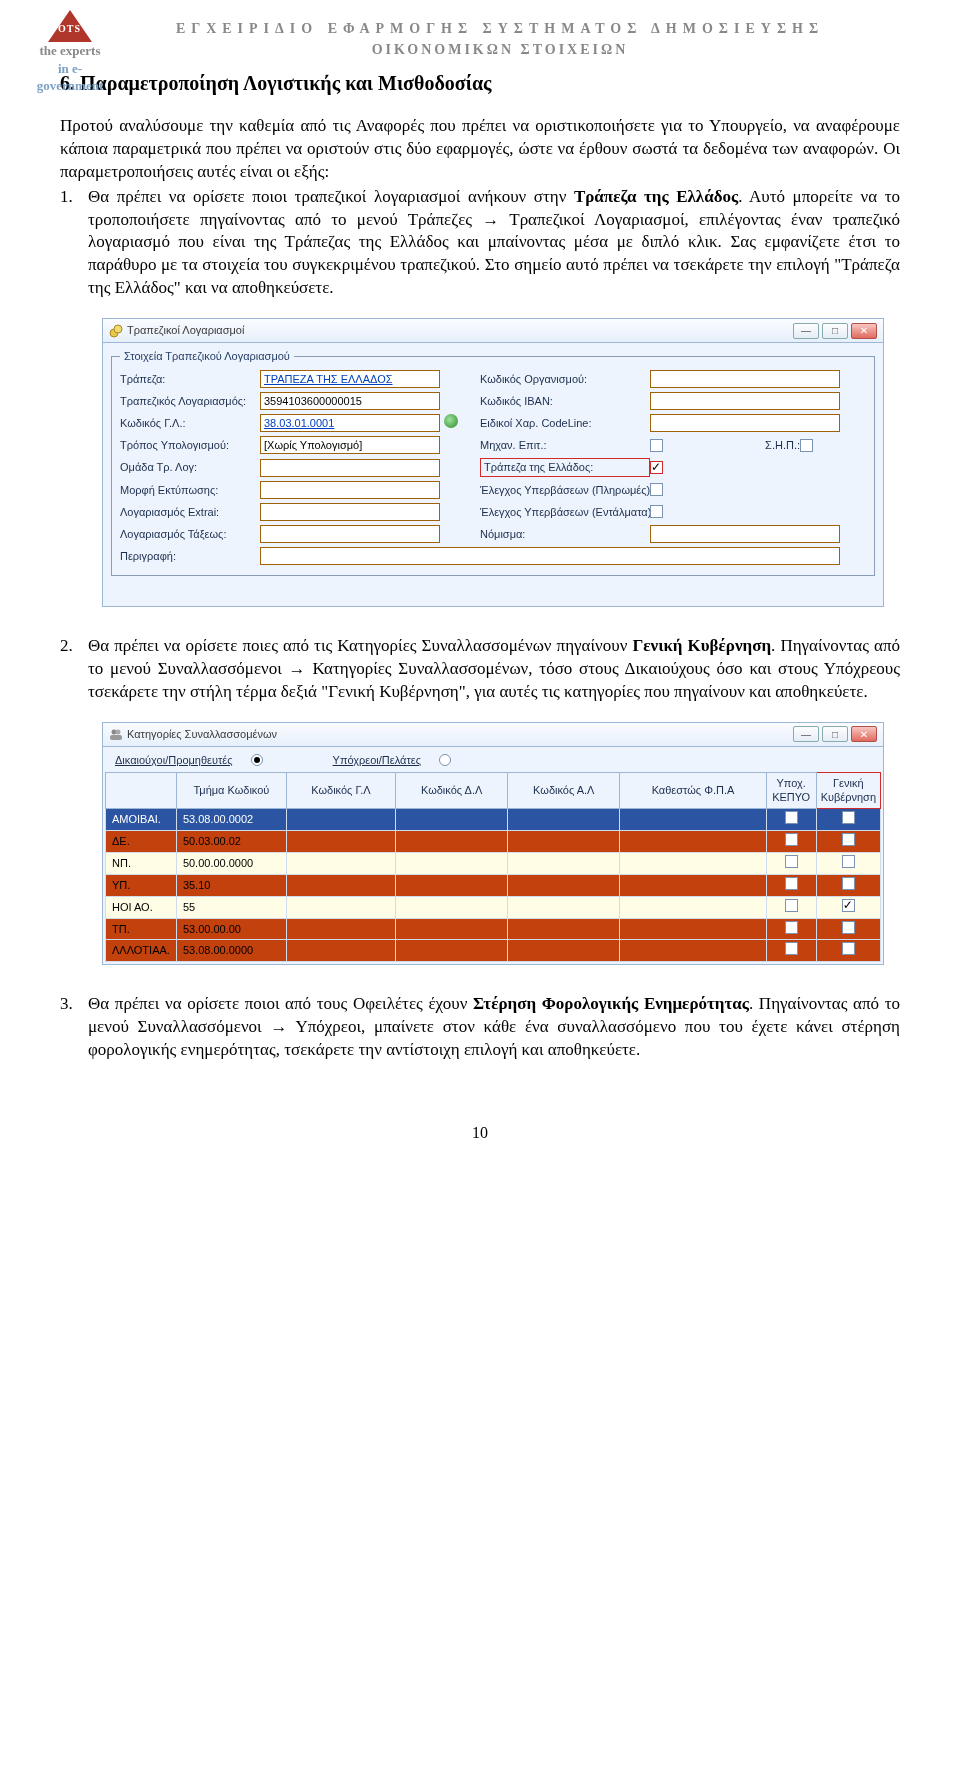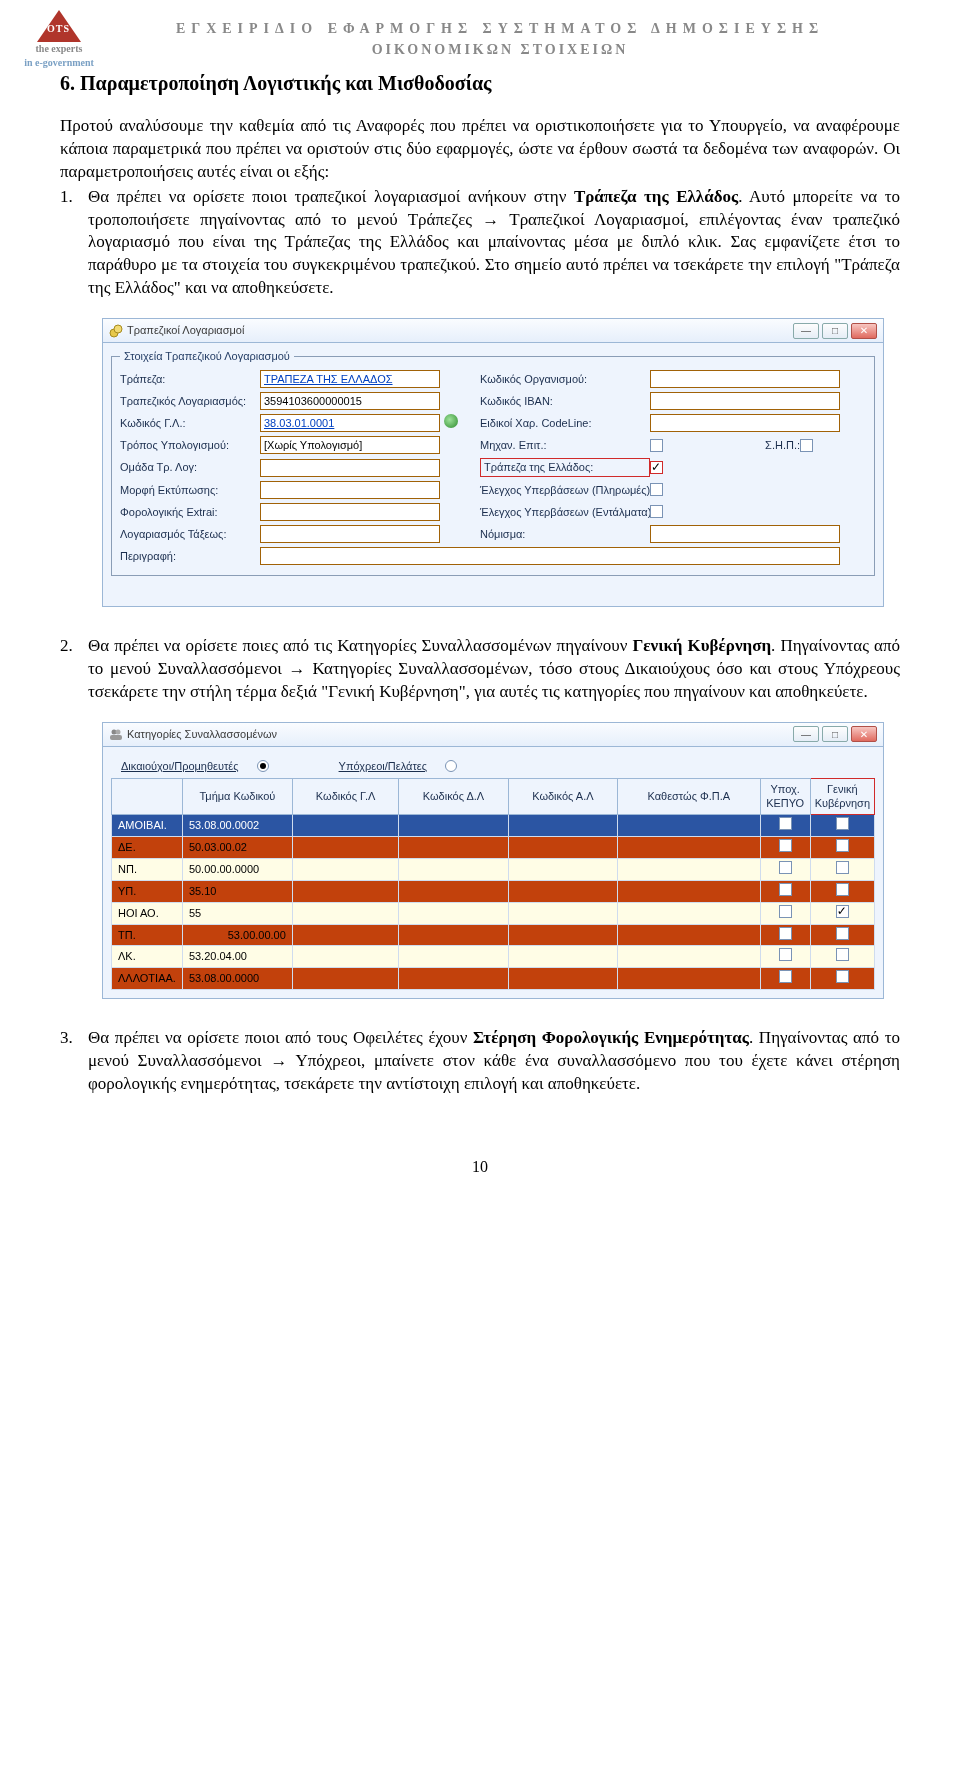--- a/index.html
+++ b/index.html
@@ -8,25 +8,25 @@
     background: #fff;
     width: 960px;
     margin: 0 auto;
     padding: 20px 60px 40px 60px;
     color: #000;
     font-size: 17px;
     line-height: 1.35;
   }
   .logo-area {
     position: absolute;
-    left: 19px;
+    left: 30px;
     top: 10px;
     width: 80px;
     text-align: center;
-    font-size: 10px;
+    font-size: 13px;
     color: #666;
   }
   .logo-area .tri {
     width: 0; height: 0;
     border-left: 22px solid transparent;
     border-right: 22px solid transparent;
     border-bottom: 32px solid #b0352b;
     margin: 0 auto;
     position: relative;
   }
@@ -215,21 +215,21 @@
           <span></span>
 
         <span class="lbl">Μορφή Εκτύπωσης:</span>
         <input type="text" style="">
         <span></span>
         <span class="lbl">Έλεγχος Υπερβάσεων (Πληρωμές):</span>
         <span class="chk"></span>
         <span></span>
           <span></span>
 
-        <span class="lbl">Φορολογικής Extrai:</span>
+        <span class="lbl">Λογαριασμός Extrai:</span>
         <input type="text" style="">
         <span></span>
         <span class="lbl">Έλεγχος Υπερβάσεων (Εντάλματα):</span>
         <span class="chk"></span>
         <span></span>
           <span></span>
 
         <span class="lbl">Λογαριασμός Τάξεως:</span>
         <input type="text" style="">
         <span></span>
@@ -259,21 +259,21 @@
           <rect x="1" y="8" width="12" height="5" rx="2" fill="#999"></rect>
         </svg>
     </span>
     <span class="ttext">Κατηγορίες Συναλλασσομένων</span>
     <div class="winbtns">
       <span>—</span>
       <span>□</span>
       <span class="close-b">✕</span>
     </div>
   </div>
-  <div class="winbody" style="padding:8px;">
+  <div class="winbody" style="padding:2px;">
     <div class="tabbar">
       <span class="underline"><span>Δικαιούχοι/Προμηθευτές</span></span>
       <span class="radio sel"></span>
       <span style="width:30px"></span>
       <span class="underline"><span>Υπόχρεοι/Πελάτες</span></span>
       <span class="radio"></span>
     </div>
     <table class="grid">
       <thead>
           <tr id="hdrrow">
@@ -333,31 +333,21 @@
             <td style="width: 110px;">55</td>
             <td></td>
             <td></td>
             <td></td>
             <td></td>
             <td class="cell-chk" style="width: 50px;"><span class="chk"></span></td>
             <td class="cell-chk" style="width: 60px;"><span class="chk checked"></span></td>
           </tr>
           <tr>
             <td style="width: 70px;">ΤΠ.</td>
-            <td style="width: 110px; text-align: right;">53.00.00.00</td>
-            <td></td>
-            <td></td>
-            <td></td>
-            <td></td>
-            <td class="cell-chk" style="width: 50px;"><span class="chk"></span></td>
-            <td class="cell-chk" style="width: 60px;"><span class="chk"></span></td>
-          </tr>
-          <tr class="alt">
-            <td style="width: 70px;">ΛΚ.</td>
-            <td style="width: 110px;">53.20.04.00</td>
+            <td style="width: 110px;">53.00.00.00</td>
             <td></td>
             <td></td>
             <td></td>
             <td></td>
             <td class="cell-chk" style="width: 50px;"><span class="chk"></span></td>
             <td class="cell-chk" style="width: 60px;"><span class="chk"></span></td>
           </tr>
           <tr>
             <td style="width: 70px;"><span style="color:#000">ΛΛΛΟΤΙΑΑ.</span> </td>
             <td style="width: 110px;">53.08.00.0000</td>

